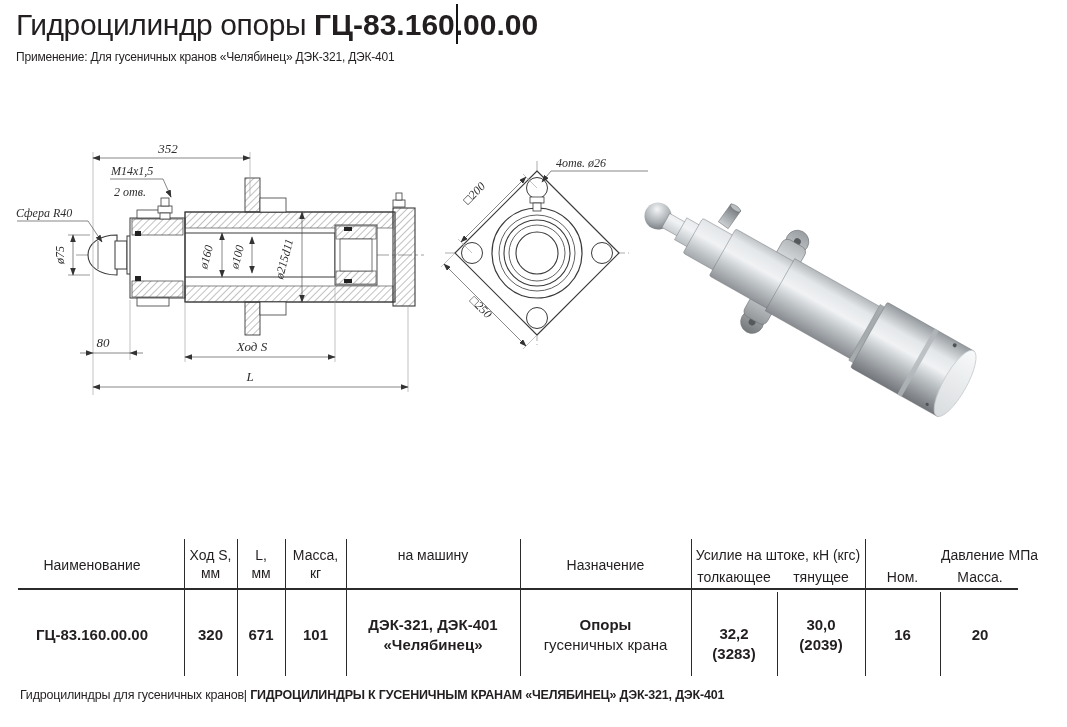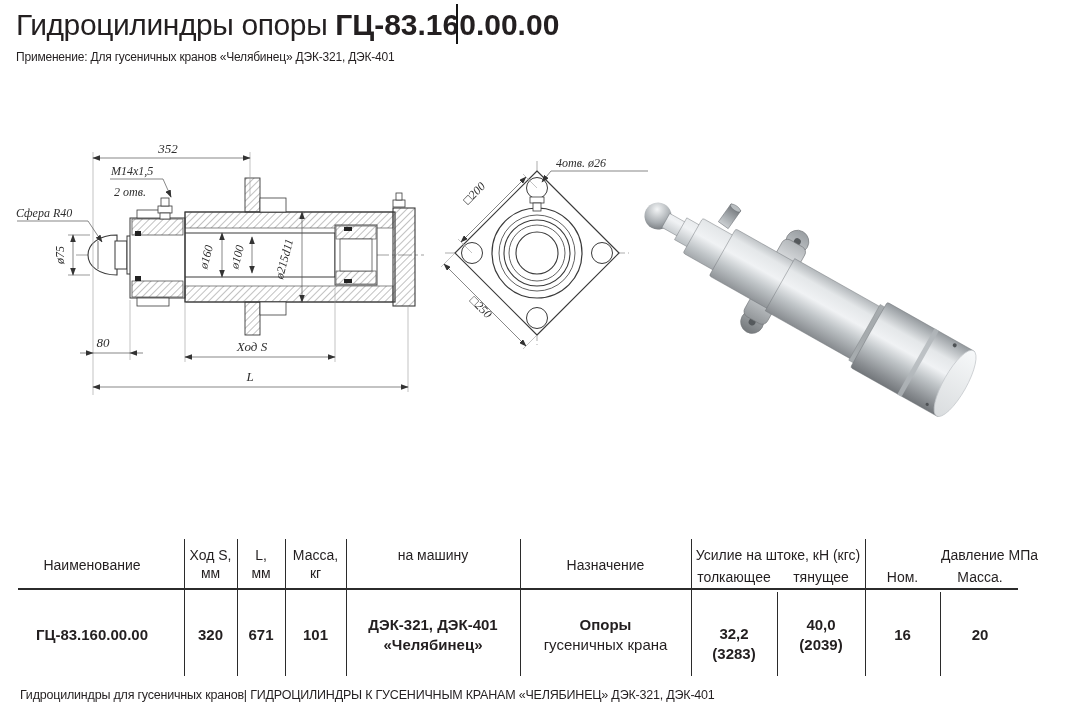--- a/index.html
+++ b/index.html
@@ -16,29 +16,29 @@
   .dimtxt{font-family:"Liberation Serif",serif;font-style:italic;font-size:13px;fill:#2e2e2e;}
   .dimtxt.small{font-size:12px;}
   
   .vline{position:absolute;width:1px;background:#2b2b2b;}
   #hdr-rule{left:18px;top:588px;width:1000px;height:2px;background:#2b2b2b;}
   .cell{position:absolute;text-align:center;font-size:14px;line-height:18px;}
   .cell.data{font-weight:bold;font-size:15px;line-height:20px;}
   .cell .rg{font-weight:normal;}
   
   #footer{left:20px;top:688px;font-size:12.5px;letter-spacing:-0.2px;white-space:nowrap;}
-  #footer .bold{font-weight:normal;}
+  #footer .bold{font-weight:bold;}
 </style>
 </head>
 <body>
 
 <div id="page">
 
   <div class="abs" id="title">
-    <span>Гидроцилиндры опоры </span><span class="bold">ГЦ-83.160.00.00</span>
+    <span>Гидроцилиндр опоры </span><span class="bold">ГЦ-83.160.00.00</span>
   </div>
   <div class="abs" id="cursor"></div>
   <div class="abs" id="subtitle">Применение: Для гусеничных кранов «Челябинец» ДЭК-321, ДЭК-401</div>
 
   <svg id="draw" class="abs" width="1067" height="520" viewBox="0 0 1067 520">
     <defs>
       <pattern id="h" patternUnits="userSpaceOnUse" width="5" height="5" patternTransform="rotate(45)">
         <line x1="0" y1="0" x2="0" y2="5" stroke="#4d4d4d" stroke-width="0.7"></line>
       </pattern>
       <marker id="ae" orient="auto" markerWidth="11" markerHeight="8" refX="10" refY="4">
@@ -262,21 +262,21 @@
     </div>
     <div class="cell data" style="left:520px;top:615px;width:171px">
       <div>Опоры</div>
       <div class="rg">гусеничных крана</div>
     </div>
     <div class="cell data" style="left:691px;top:624px;width:86px">
       <div>32,2</div>
       <div>(3283)</div>
     </div>
     <div class="cell data" style="left:777px;top:615px;width:88px">
-      <div>40,0</div>
+      <div>30,0</div>
       <div>(2039)</div>
     </div>
     <div class="cell data" style="left:865px;top:625px;width:75px">16</div>
     <div class="cell data" style="left:940px;top:625px;width:80px">20</div>
   </div>
 
   <div class="abs" id="footer">
     <span>Гидроцилиндры для гусеничных кранов|</span>
     <span class="bold">ГИДРОЦИЛИНДРЫ К ГУСЕНИЧНЫМ КРАНАМ «ЧЕЛЯБИНЕЦ» ДЭК-321, ДЭК-401</span>
   </div>

